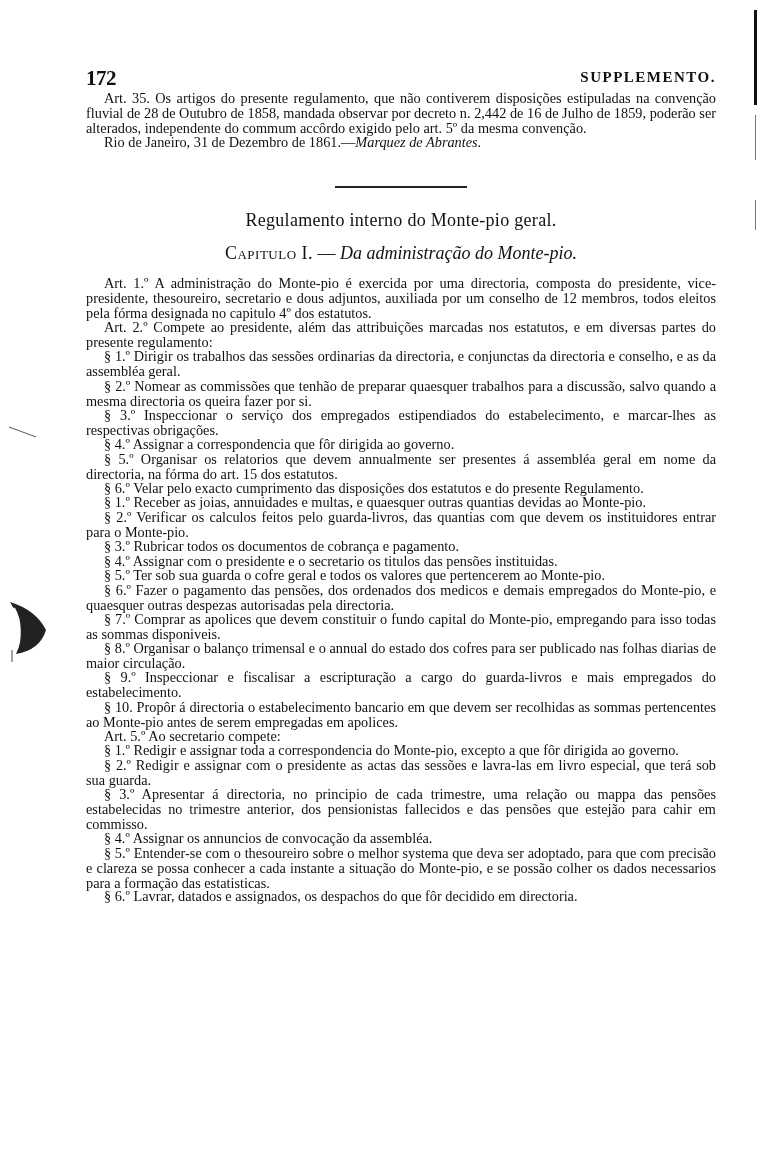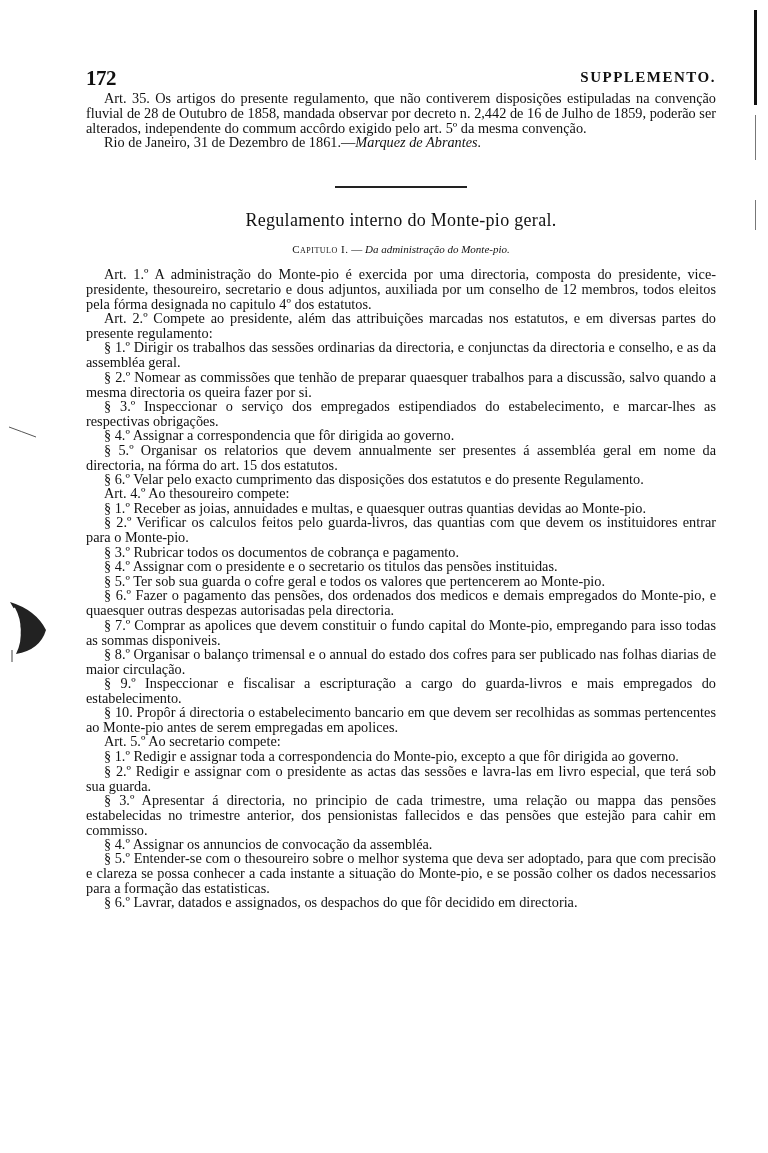--- a/index.html
+++ b/index.html
@@ -10,21 +10,21 @@
   .page { position: absolute; left: 86px; top: 66px; width: 630px; }
   .header { position: relative; height: 20px; }
   .page-num { position: absolute; left: 0; top: 0; font-size: 21px; font-weight: bold; letter-spacing: -0.5px; }
   .running-title { position: absolute; left: 0; right: 0; top: 3px; text-align: right; font-size: 15px; font-weight: bold; letter-spacing: 1.5px; }
   .para { font-size: 14.3px; line-height: 14.6px; text-align: justify; margin: 0; transform: scaleY(1.05); transform-origin: top left; }
   .indent { text-indent: 18px; }
   .closing { margin-top: 0; }
   .sig { font-style: italic; }
   .rule { margin: 38px auto 0 auto; width: 132px; height: 2px; background: #222; }
   .title { margin-top: 22px; text-align: center; font-size: 18px; font-weight: normal; letter-spacing: 0.3px; }
-  .chapter { margin-top: 12px; text-align: center; font-size: 11px; }
+  .chapter { margin-top: 12px; text-align: center; font-size: 18px; }
   .chapter .cap { font-variant: small-caps; letter-spacing: 0.5px; }
   .chapter .sub { font-style: italic; }
   .body-block { margin-top: 11px; }
   .margin-fleck { position: absolute; left: 6px; top: 600px; width: 42px; height: 62px; }
   .margin-stroke { position: absolute; left: 8px; top: 425px; width: 30px; height: 14px; }
   .edge-line { position: absolute; left: 754px; top: 10px; width: 3px; height: 95px; background: #111; }
   .edge-line2 { position: absolute; left: 755px; top: 115px; width: 1px; height: 45px; background: #777; }
   .edge-line3 { position: absolute; left: 755px; top: 200px; width: 1px; height: 30px; background: #777; }
 </style>
 </head>
@@ -60,21 +60,20 @@
 
   <div class="body-block">
     <p class="para indent">Art. 1.º A administração do Monte-pio é exercida por uma directoria, composta do presidente, vice-presidente, thesoureiro, secretario e dous adjuntos, auxiliada por um conselho de 12 membros, todos eleitos pela fórma designada no capitulo 4º dos estatutos.</p>
     <p class="para indent">Art. 2.º Compete ao presidente, além das attribuições marcadas nos estatutos, e em diversas partes do presente regulamento:</p>
     <p class="para indent">§ 1.º Dirigir os trabalhos das sessões ordinarias da directoria, e conjunctas da directoria e conselho, e as da assembléa geral.</p>
     <p class="para indent">§ 2.º Nomear as commissões que tenhão de preparar quaesquer trabalhos para a discussão, salvo quando a mesma directoria os queira fazer por si.</p>
     <p class="para indent">§ 3.º Inspeccionar o serviço dos empregados estipendiados do estabelecimento, e marcar-lhes as respectivas obrigações.</p>
     <p class="para indent">§ 4.º Assignar a correspondencia que fôr dirigida ao governo.</p>
     <p class="para indent">§ 5.º Organisar os relatorios que devem annualmente ser presentes á assembléa geral em nome da directoria, na fórma do art. 15 dos estatutos.</p>
     <p class="para indent">§ 6.º Velar pelo exacto cumprimento das disposições dos estatutos e do presente Regulamento.</p>
-    <p class="para indent">Art. 4.º Ao thesoureiro compete:</p>
     <p class="para indent">§ 1.º Receber as joias, annuidades e multas, e quaesquer outras quantias devidas ao Monte-pio.</p>
     <p class="para indent">§ 2.º Verificar os calculos feitos pelo guarda-livros, das quantias com que devem os instituidores entrar para o Monte-pio.</p>
     <p class="para indent">§ 3.º Rubricar todos os documentos de cobrança e pagamento.</p>
     <p class="para indent">§ 4.º Assignar com o presidente e o secretario os titulos das pensões instituidas.</p>
     <p class="para indent">§ 5.º Ter sob sua guarda o cofre geral e todos os valores que pertencerem ao Monte-pio.</p>
     <p class="para indent">§ 6.º Fazer o pagamento das pensões, dos ordenados dos medicos e demais empregados do Monte-pio, e quaesquer outras despezas autorisadas pela directoria.</p>
     <p class="para indent">§ 7.º Comprar as apolices que devem constituir o fundo capital do Monte-pio, empregando para isso todas as sommas disponiveis.</p>
     <p class="para indent">§ 8.º Organisar o balanço trimensal e o annual do estado dos cofres para ser publicado nas folhas diarias de maior circulação.</p>
     <p class="para indent">§ 9.º Inspeccionar e fiscalisar a escripturação a cargo do guarda-livros e mais empregados do estabelecimento.</p>
     <p class="para indent">§ 10. Propôr á directoria o estabelecimento bancario em que devem ser recolhidas as sommas pertencentes ao Monte-pio antes de serem empregadas em apolices.</p>

